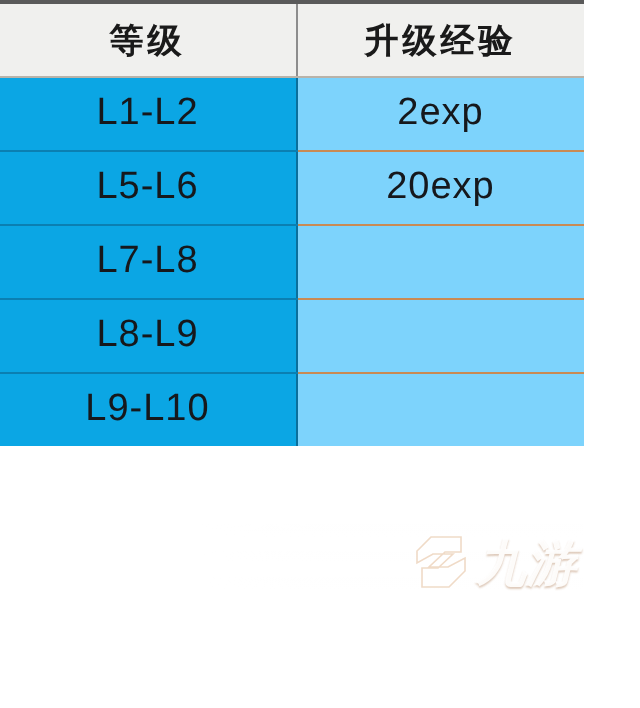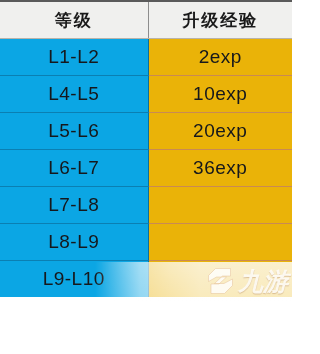--- a/index.html
+++ b/index.html
@@ -66,21 +66,21 @@
     letter-spacing: 0.5px;
   }
 
   .cell-level {
     background: #0ba6e4;
     border-bottom: 1px solid #0b7fb2;
     border-right: 1px solid #0a6f9c;
   }
 
   .cell-exp {
-    background: #eab308;
+    background: #7dd3fc;
     border-bottom: 1px solid #c98a53;
   }
 
   .data-row:last-child .cell-level,
   .data-row:last-child .cell-exp { border-bottom: none; }
 
   
   .fade-overlay {
     position: absolute;
     left: 0;
@@ -153,30 +153,22 @@
         <th class="head-cell head-level">等级</th>
         <th class="head-cell head-exp">升级经验</th>
       </tr>
     </thead>
     <tbody>
       <tr class="data-row">
         <td class="cell-level">L1-L2</td>
         <td class="cell-exp">2exp</td>
       </tr>
       <tr class="data-row">
-        <td class="cell-level">L4-L5</td>
-        <td class="cell-exp">10exp</td>
-      </tr>
-      <tr class="data-row">
         <td class="cell-level">L5-L6</td>
         <td class="cell-exp">20exp</td>
-      </tr>
-      <tr class="data-row">
-        <td class="cell-level">L6-L7</td>
-        <td class="cell-exp">36exp</td>
       </tr>
       <tr class="data-row">
         <td class="cell-level">L7-L8</td>
         <td class="cell-exp"></td>
       </tr>
       <tr class="data-row">
         <td class="cell-level">L8-L9</td>
         <td class="cell-exp"></td>
       </tr>
       <tr class="data-row">

